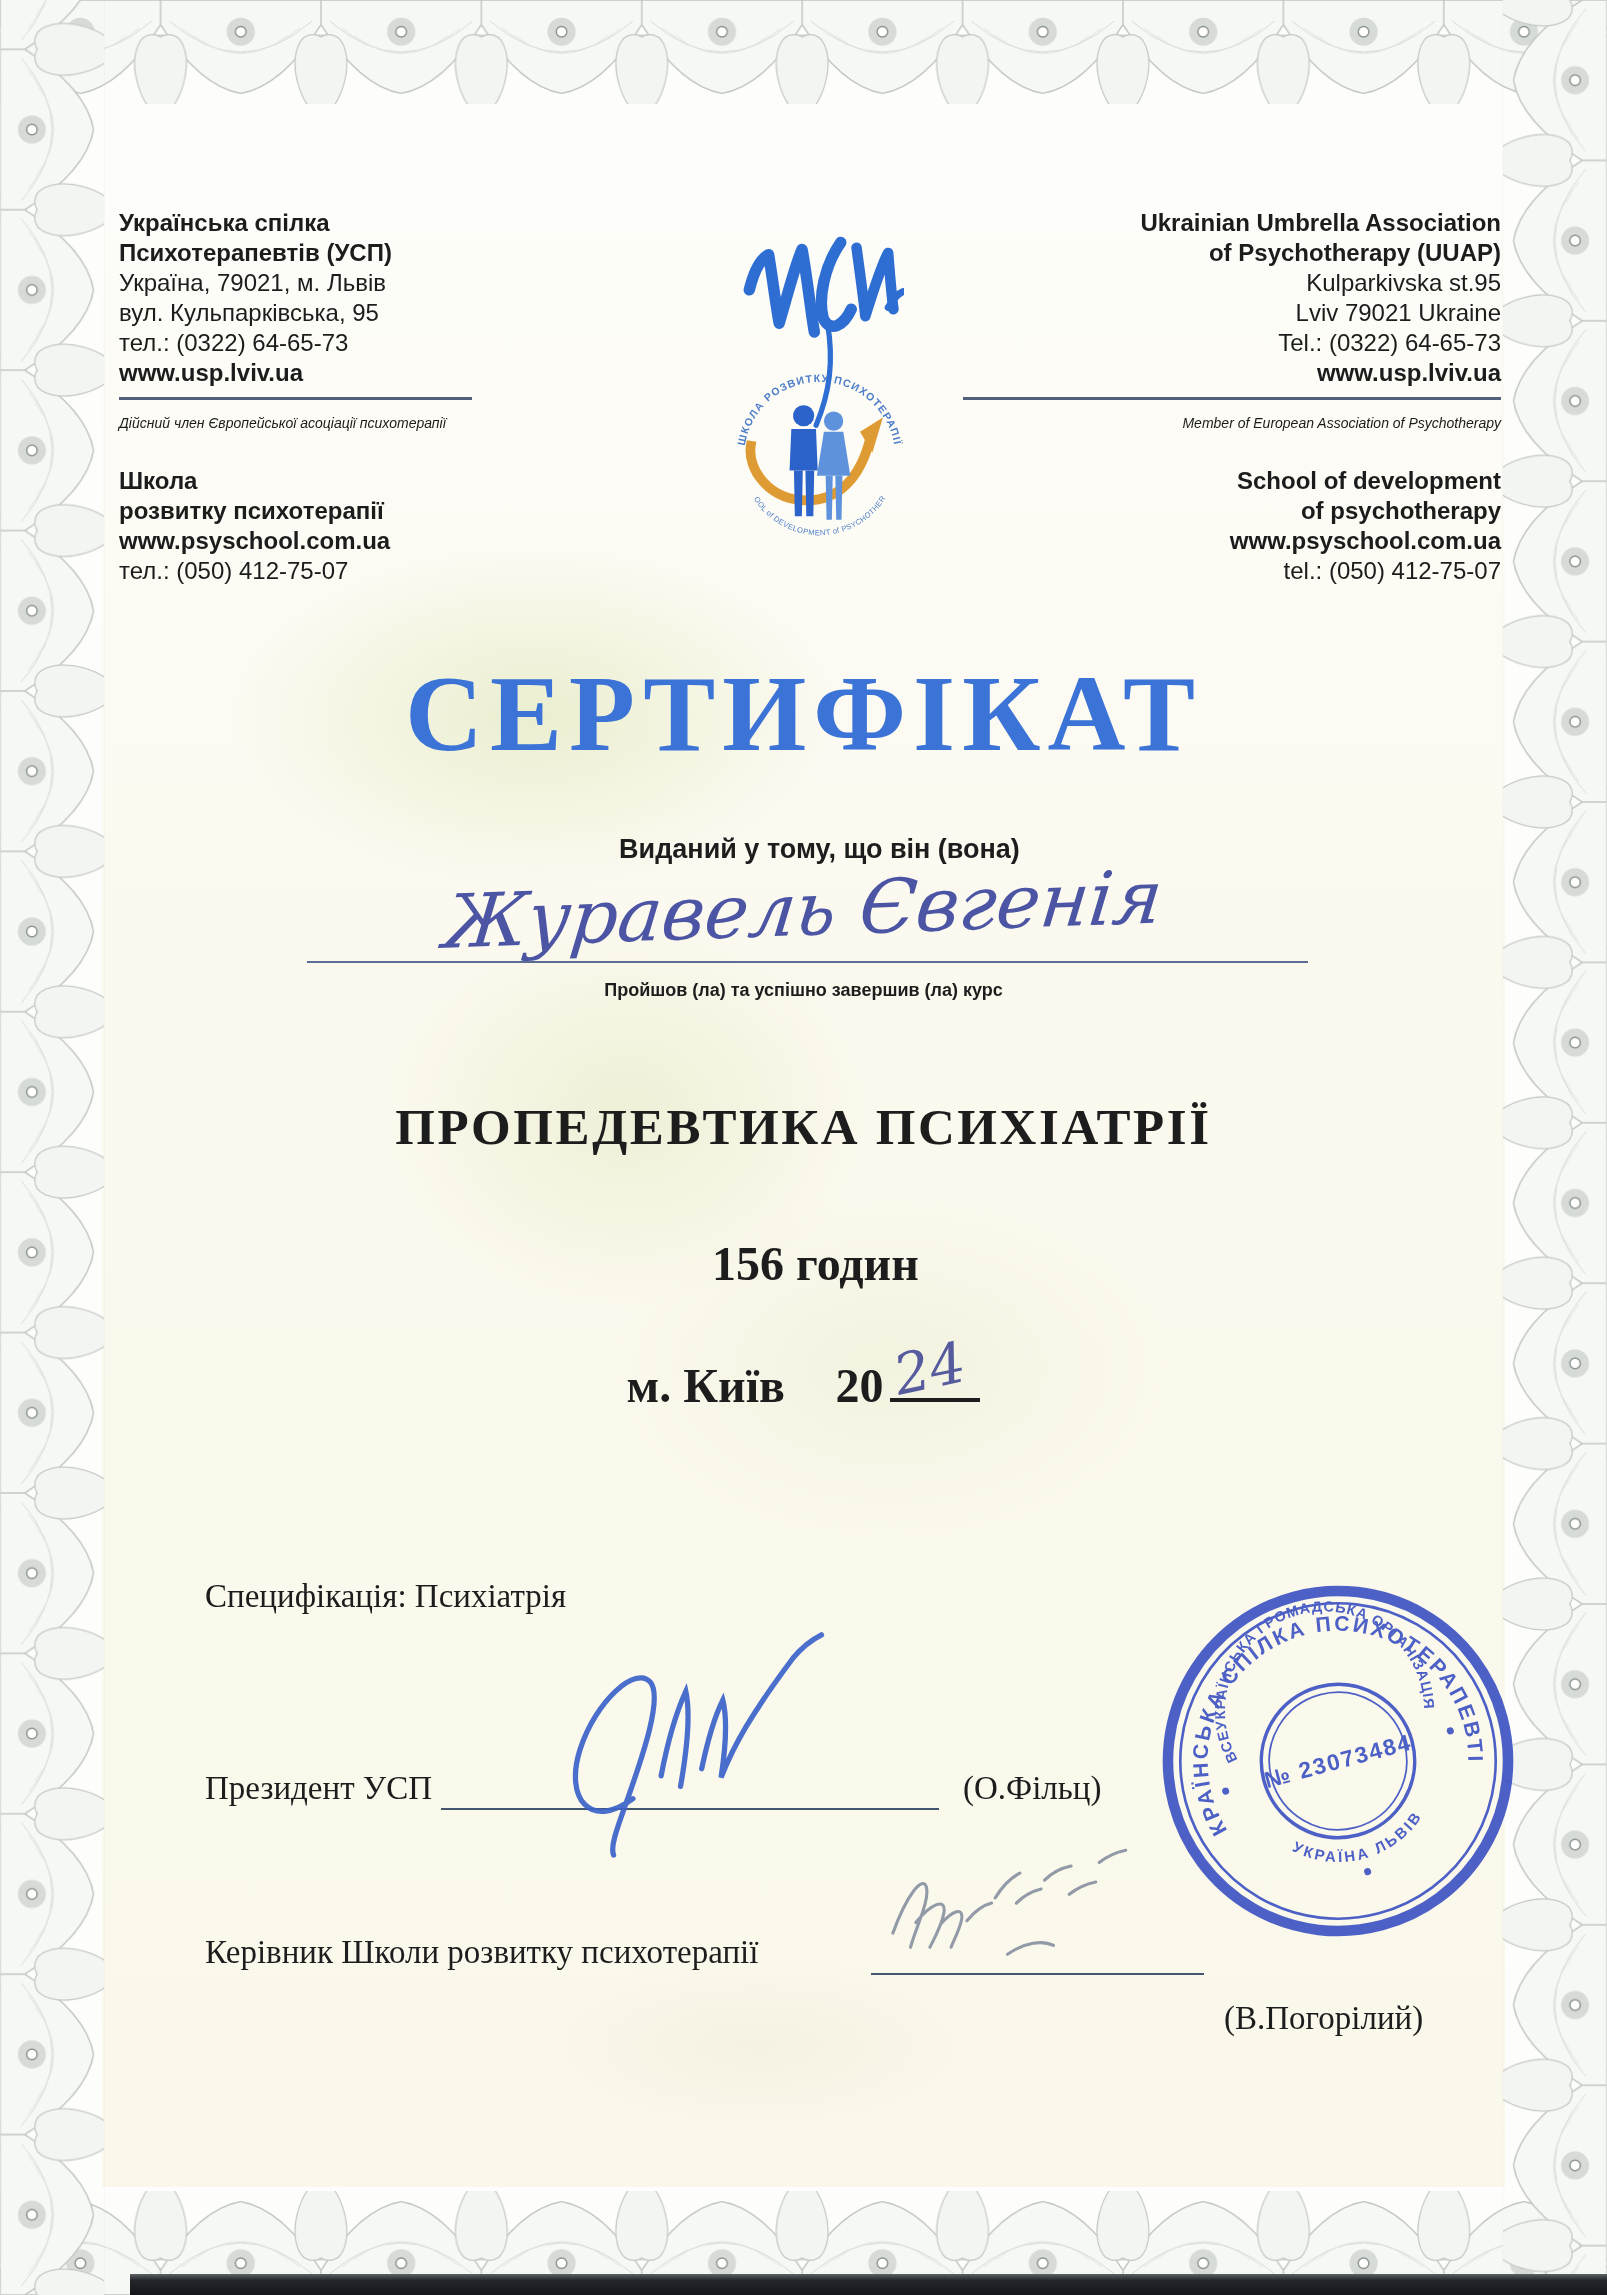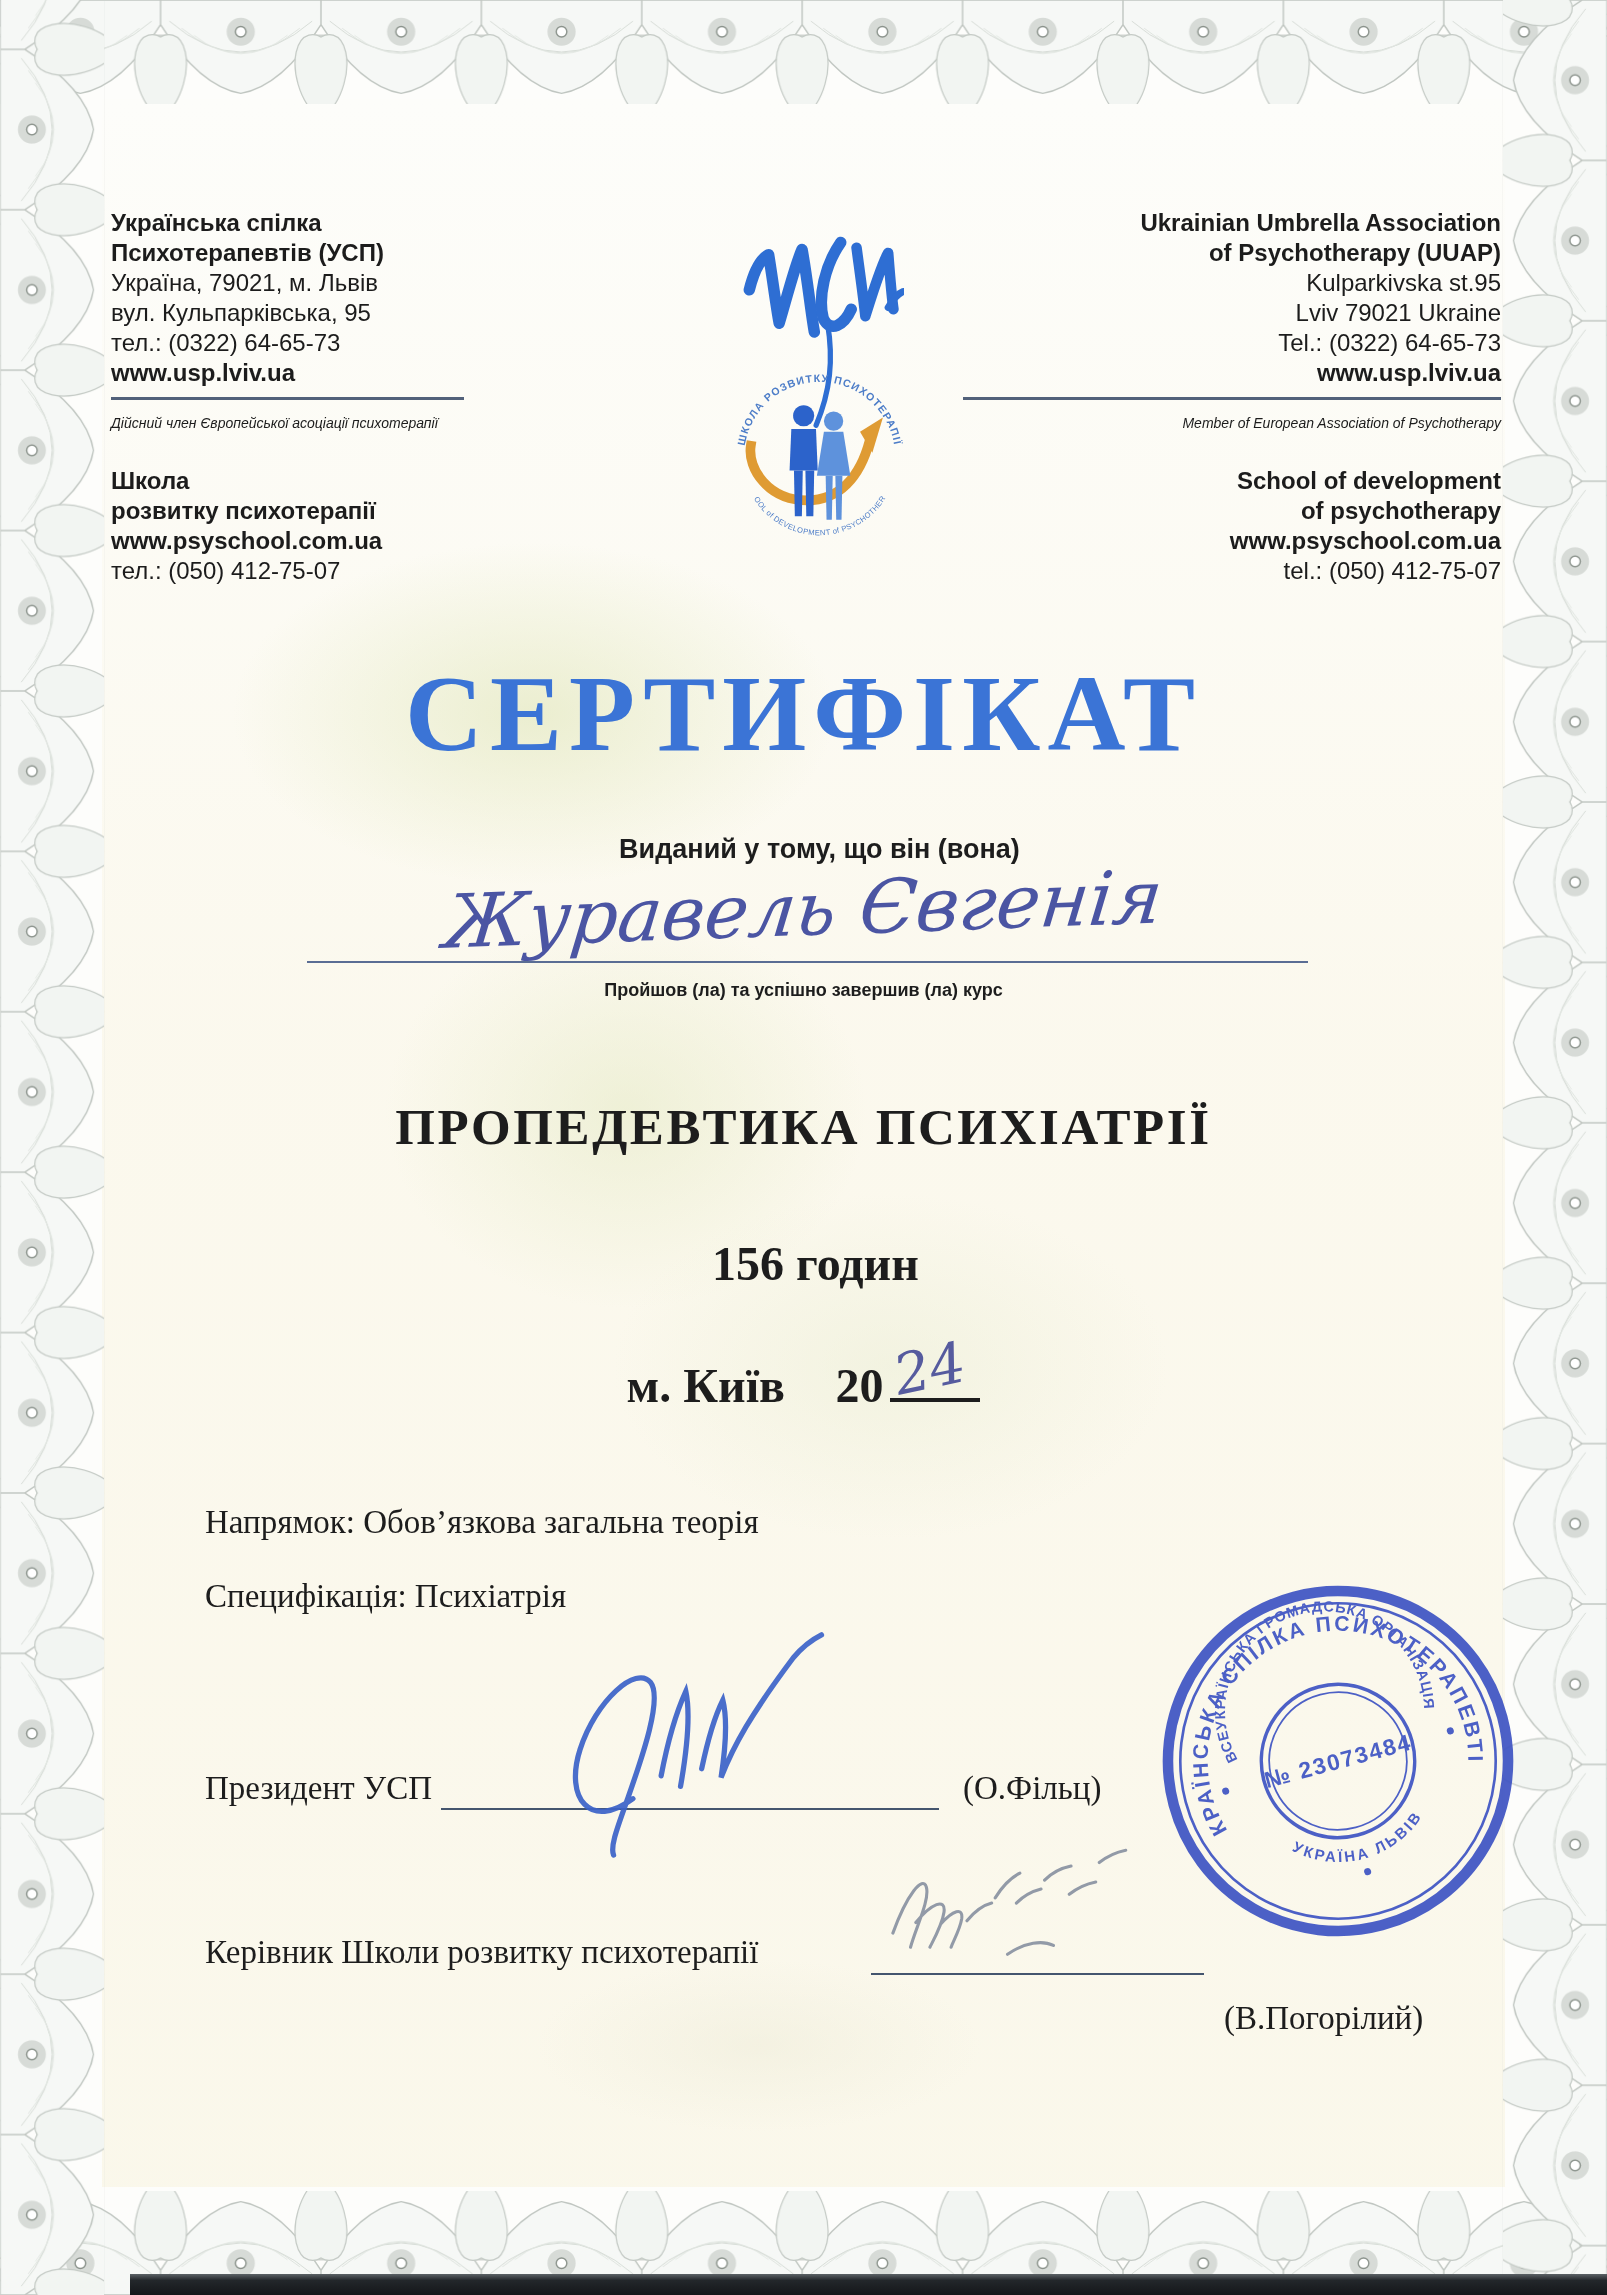--- a/index.html
+++ b/index.html
@@ -5,21 +5,21 @@
   html,body{margin:0;padding:0;background:#e8e8e6;}
   .page{position:relative;width:1607px;height:2295px;margin:0 auto;background:#fdfdfb;overflow:hidden;
         font-family:"Liberation Serif",serif;color:#1d1d1d;}
   .abs{position:absolute;}
   .ctr{left:0;right:0;text-align:center;}
   .sans{font-family:"Liberation Sans",sans-serif;}
   .serif{font-family:"Liberation Serif",serif;}
 
   
   .hdr{font-family:"Liberation Sans",sans-serif;font-size:24px;line-height:30px;color:#1c1c1c;}
-  .hdr-left{left:111px;top:208px;width:353px;text-align:left;}
+  .hdr-left{left:119px;top:208px;width:353px;text-align:left;}
   .hdr-right{left:963px;top:208px;width:538px;text-align:right;}
   .h-b{font-weight:bold;}
   .h-div{border-top:3.5px solid #52617a;margin:8.8px 0 8px 0;}
   .h-i{font-style:italic;font-size:14px;line-height:30px;}
   .h-gap{height:28px;}
 
   
   .title{top:652px;font-size:108px;font-weight:bold;letter-spacing:7px;color:#3b74d6;}
   .issued{top:834px;font-size:27px;font-weight:bold;padding-left:32px;}
   .recipient{top:866px;font-size:74px;font-style:italic;color:#4b55a3;
@@ -173,21 +173,20 @@
   <div class="abs ctr sans completed z3">Пройшов (ла) та успішно завершив (ла) курс</div>
   <div class="abs ctr serif course z3">ПРОПЕДЕВТИКА ПСИХІАТРІЇ</div>
   <div class="abs ctr serif hours z3">156 годин</div>
 
   <div class="abs ctr serif cityline z3">
     <span>м. Київ</span>
     <span style="display:inline-block;width:26.4px;"></span>
     <span>20</span><span class="year-line"><i class="year-hand">24</i></span>
   </div>
 
-  <div class="abs serif field dir z3">Напрямок: Обов’язкова загальна теорія</div>
   <div class="abs serif field spec z3">Специфікація: Психіатрія</div>
 
   <div class="abs serif sig-label sig1-label z3">Президент УСП</div>
   <div class="abs sig1-line z3"></div>
   <div class="abs serif sig-label sig1-name z3">(О.Фільц)</div>
   <svg class="abs z4" style="left:529px;top:1626px" width="370" height="238" viewBox="0 0 420 270">
     <g stroke="#3c63c9" stroke-width="6" fill="none" stroke-linecap="round" opacity="0.92">
       <path d="M118,196 C70,232 40,196 58,140 C76,84 122,44 138,64 C152,82 128,150 112,196 C100,230 92,250 96,260"></path>
       <path d="M150,170 C158,128 168,96 178,74 C184,102 178,148 172,182"></path>
       <path d="M196,162 C204,124 212,100 220,84 C226,108 222,146 218,172 C232,136 252,100 300,36 C310,24 320,16 332,10"></path>

